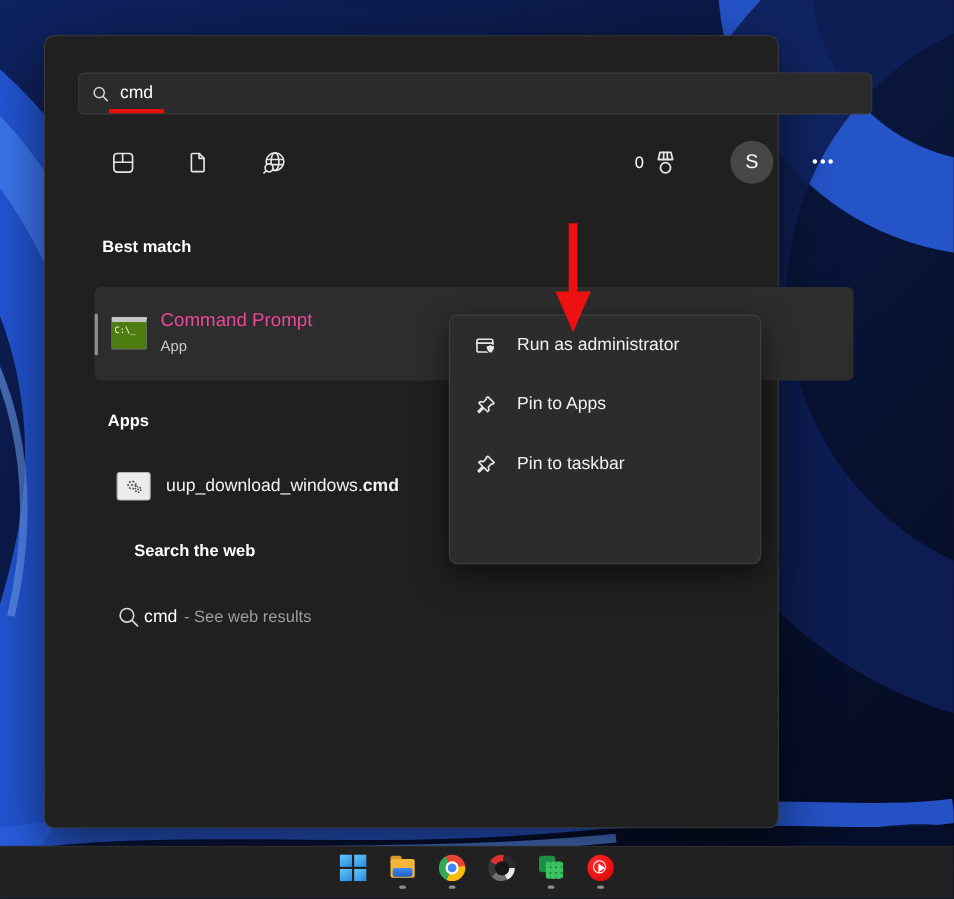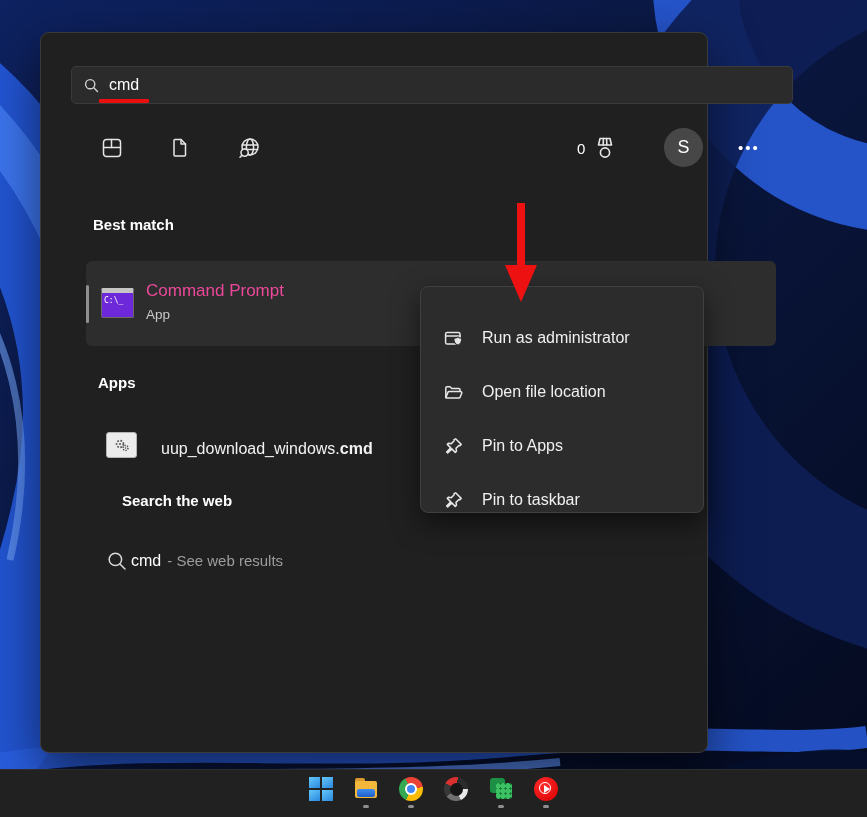--- a/index.html
+++ b/index.html
@@ -44,45 +44,45 @@
   .h-bestmatch{left:52px;top:183px;}
   .h-apps{left:57px;top:341px;}
   .h-web{left:57px;top:459px;margin-left:24px;}
 
   
   .card{
     left:45px;top:228px;width:690px;height:85px;background:#2d2d2d;border-radius:6px;cursor:pointer;
   }
   .sel-bar{left:0;top:24px;width:3px;height:38px;background:#909090;border-radius:2px;}
   .cmd-icon{
-    left:15px;top:27px;width:33px;height:30px;background:#6d28d9;
+    left:15px;top:27px;width:33px;height:30px;background:#4d7c0f;
     border:1px solid #6a6a6a;border-top:5px solid #c5c5c5;border-radius:2px;
     box-sizing:border-box;overflow:hidden;
   }
   .cmd-icon span{color:#fff;font-family:"DejaVu Sans Mono",monospace;font-size:8px;position:absolute;left:2px;top:3px;}
   .bm-title{left:60px;top:20px;color:#ec4899;font-size:17px;}
   .bm-sub{left:60px;top:46px;color:#c9c9c9;font-size:13.5px;}
 
   
-  .uup-row{left:65px;top:393px;height:32px;display:flex;align-items:flex-end;gap:24px;cursor:pointer;}
+  .uup-row{left:65px;top:393px;height:32px;display:flex;align-items:center;gap:14px;cursor:pointer;}
   .uup-icon{width:31px;height:26px;background:#ececec;border:1px solid #b5b5b5;border-radius:3px;
     box-sizing:border-box;display:flex;align-items:center;justify-content:center;}
   .uup-name{color:#f2f2f2;font-size:16px;white-space:nowrap;}
   .uup-name b{font-weight:700;}
 
   
   .web-row{left:66px;top:515px;height:26px;display:flex;align-items:center;gap:4px;cursor:pointer;}
   .web-query{color:#fff;font-size:16px;}
   .web-suffix{color:#9d9d9d;font-size:15px;margin-left:6px;}
 
   
   .context-menu{
     left:408px;top:286px;width:284px;height:227px;z-index:5;
     background:#2c2c2c;border:1px solid #404040;border-radius:8px;
-    box-shadow:0 10px 28px rgba(0,0,0,.55);box-sizing:border-box;padding:24px 0;margin-left:12px;
+    box-shadow:0 10px 28px rgba(0,0,0,.55);box-sizing:border-box;padding:0 0;
   }
   .menu-item{height:54px;display:flex;align-items:center;gap:18px;padding:0 14px 0 22px;cursor:pointer;}
   .menu-label{color:#f0f0f0;font-size:16px;}
 
   .mi{stroke:#e6e6e6;stroke-width:1.5;fill:none;stroke-linecap:round;stroke-linejoin:round;}
 
   
   .arrow{left:495px;top:198px;z-index:9;pointer-events:none;}
 
   
@@ -240,27 +240,20 @@
     <svg width="21" height="21" viewBox="0 0 21 21" class="mi">
       <rect x="2.6" y="4.4" width="14.4" height="11.6" rx="1.6"></rect>
       <line x1="2.6" y1="7.9" x2="17" y2="7.9"></line>
       <path d="M14.8 9.6 c1 .8 2.1 1.2 3.4 1.2 0 2.9-1.2 5-3.4 5.8 -2.2-.8-3.4-2.9-3.4-5.8 1.3 0 2.4-.4 3.4-1.2z" fill="#e6e6e6" stroke="#2c2c2c" stroke-width="2"></path>
       <path d="M14.8 9.6 c1 .8 2.1 1.2 3.4 1.2 0 2.9-1.2 5-3.4 5.8 -2.2-.8-3.4-2.9-3.4-5.8 1.3 0 2.4-.4 3.4-1.2z" fill="#e6e6e6" stroke="none"></path>
     </svg>
     <span class="menu-label">Run as administrator</span>
   </div>
   <div class="menu-item">
     <svg width="21" height="21" viewBox="0 0 21 21" class="mi">
-      <path d="M2.8 15.6 V5.9 c0-.7.5-1.2 1.2-1.2 h3 l1.8 1.8 h7 c.7 0 1.2.5 1.2 1.2 v1"></path>
-      <path d="M2.8 15.6 l2.1-5.2 c.2-.5.6-.8 1.1-.8 h11.6 c.85 0 1.4.85 1.1 1.6 l-1.6 4 c-.2.5-.6.8-1.1.8 H3.3"></path>
-    </svg>
-    <span class="menu-label">Open file location</span>
-  </div>
-  <div class="menu-item">
-    <svg width="21" height="21" viewBox="0 0 21 21" class="mi">
       <path d="M12.6 2.8 l5.6 5.6 -1.25 1.25 -1.05-.2 -2.9 2.9 .5 2.75 -1.25 1.25 -3.45-3.45 -4.1 4.1 -1.05-1.05 4.1-4.1 -3.45-3.45 1.25-1.25 2.75.5 2.9-2.9 -.2-1.05z"></path>
     </svg>
     <span class="menu-label">Pin to Apps</span>
   </div>
   <div class="menu-item">
     <svg width="21" height="21" viewBox="0 0 21 21" class="mi">
       <path d="M12.6 2.8 l5.6 5.6 -1.25 1.25 -1.05-.2 -2.9 2.9 .5 2.75 -1.25 1.25 -3.45-3.45 -4.1 4.1 -1.05-1.05 4.1-4.1 -3.45-3.45 1.25-1.25 2.75.5 2.9-2.9 -.2-1.05z"></path>
     </svg>
     <span class="menu-label">Pin to taskbar</span>
   </div>

